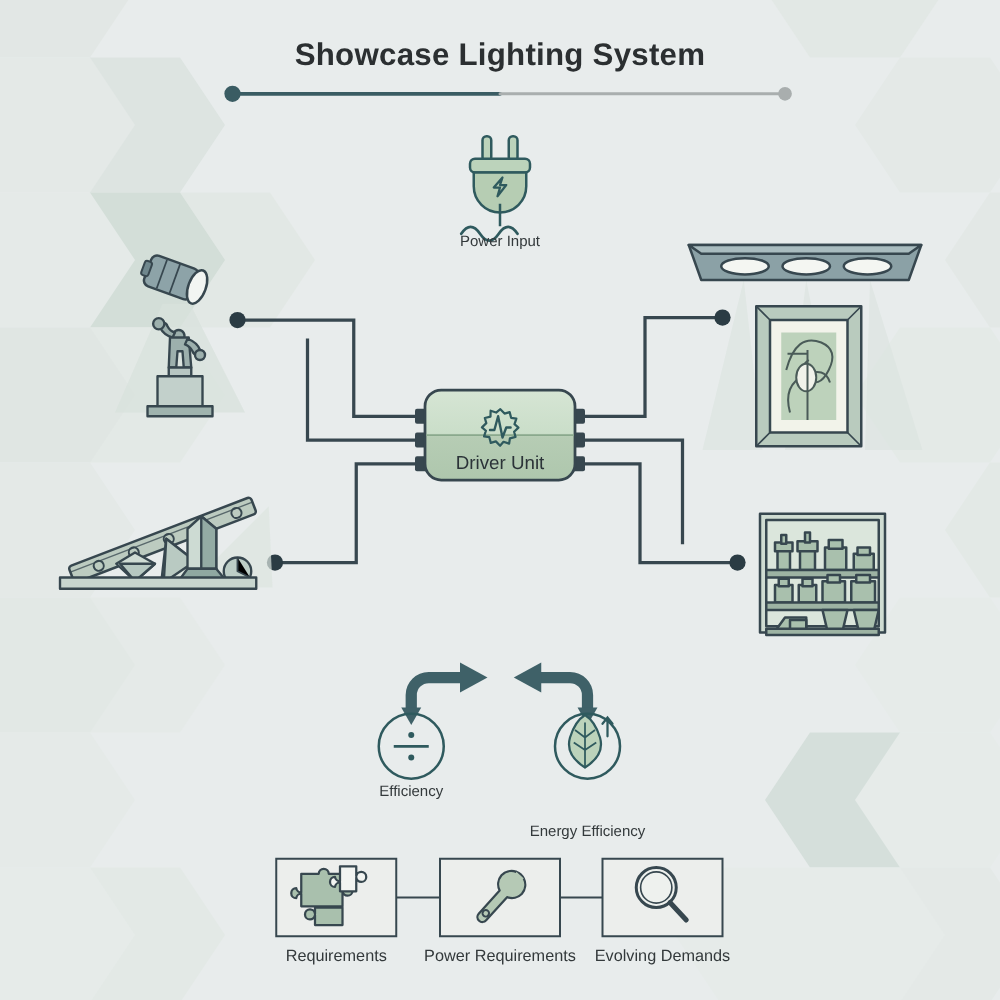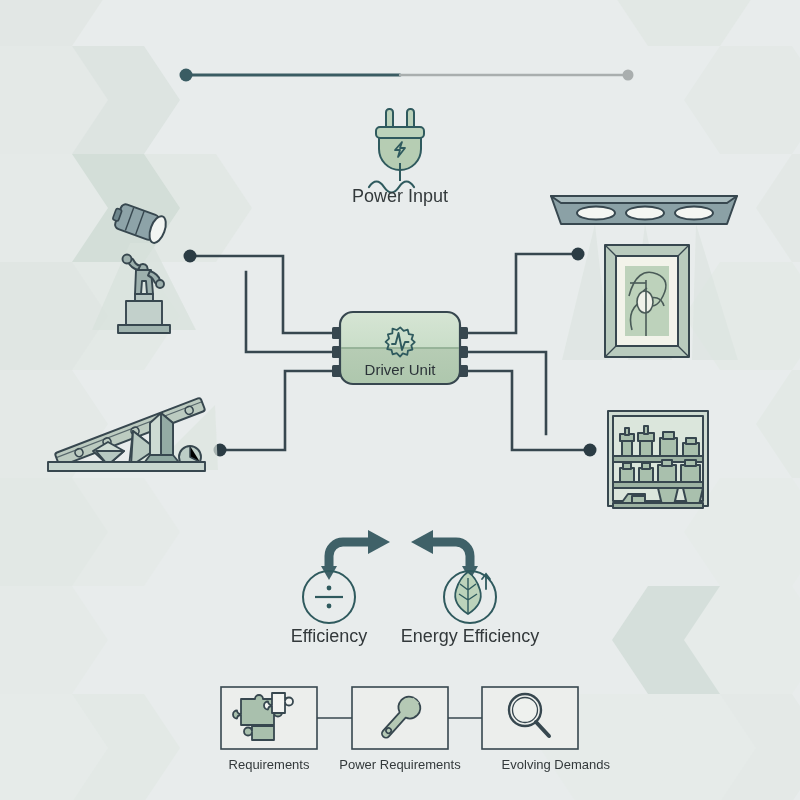--- a/index.html
+++ b/index.html
@@ -13,21 +13,21 @@
   svg.layer{position:absolute;left:0;top:0;width:800px;height:800px;}
   #bg{z-index:0;}
   #art{z-index:1;}
   .ttl{
     position:absolute;left:0;top:30px;width:800px;text-align:center;
     font-size:25px;font-weight:bold;color:#2b2f31;letter-spacing:.2px;
     z-index:4;
   }
   .lbl{
     position:absolute;text-align:center;color:#33393b;
-    font-size:18px;z-index:4;white-space:nowrap;
+    font-size:12px;z-index:4;white-space:nowrap;
   }
   .lbl.sm{font-size:13px;}
 </style>
 </head>
 <body>
 
 <div id="stage">
 
   <svg class="layer" id="bg" viewBox="0 0 800 800">
     <rect x="0" y="0" width="800" height="800" fill="#e8ecec"></rect>
@@ -298,23 +298,24 @@
     <g>
       <rect x="482" y="687" width="96" height="62" fill="#eceeec" stroke="#37474f" stroke-width="1.6"></rect>
       <g fill="none" stroke="#37474f" stroke-width="2.4" stroke-linecap="round">
         <circle cx="525" cy="710" r="16" fill="#eef1ee"></circle>
         <circle cx="525" cy="710" r="12.5" stroke-width="1.3"></circle>
         <line x1="536" y1="722" x2="549" y2="736" stroke-width="4"></line>
       </g>
     </g>
   </svg>
 
+  <div class="ttl">Showcase Lighting System</div>
 
   <div class="lbl" style="left:320px;top:186px;width:160px;">Power Input</div>
 
   <div class="lbl" style="left:249px;top:626px;width:160px;">Efficiency</div>
-  <div class="lbl" style="left:390px;top:626px;width:160px;">Energy Efficiency</div>
+  <div class="lbl" style="left:390px;top:658px;width:160px;">Energy Efficiency</div>
 
   <div class="lbl sm" style="left:189px;top:757px;width:160px;">Requirements</div>
   <div class="lbl sm" style="left:320px;top:757px;width:160px;">Power Requirements</div>
-  <div class="lbl sm" style="left:450px;top:757px;width:160px;text-align:right;">Evolving Demands</div>
+  <div class="lbl sm" style="left:450px;top:757px;width:160px;">Evolving Demands</div>
 
 </div>
 
 </body></html>

